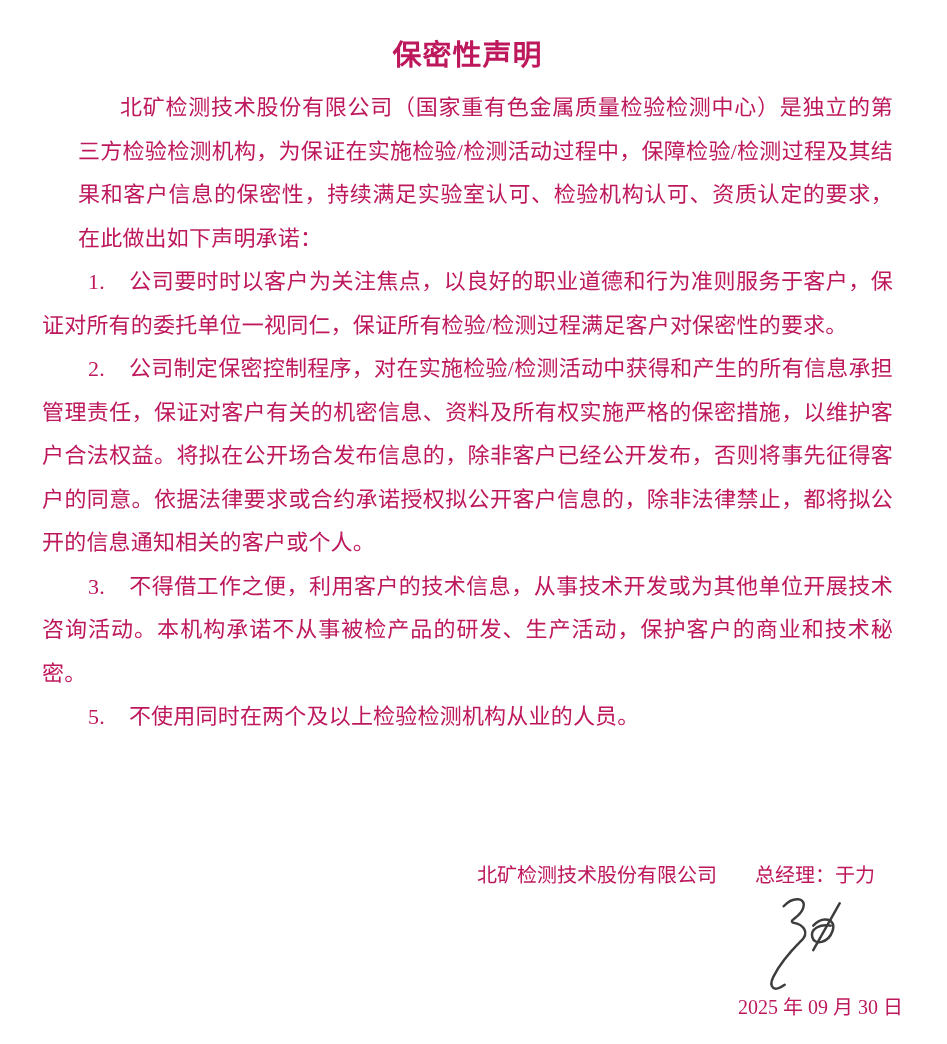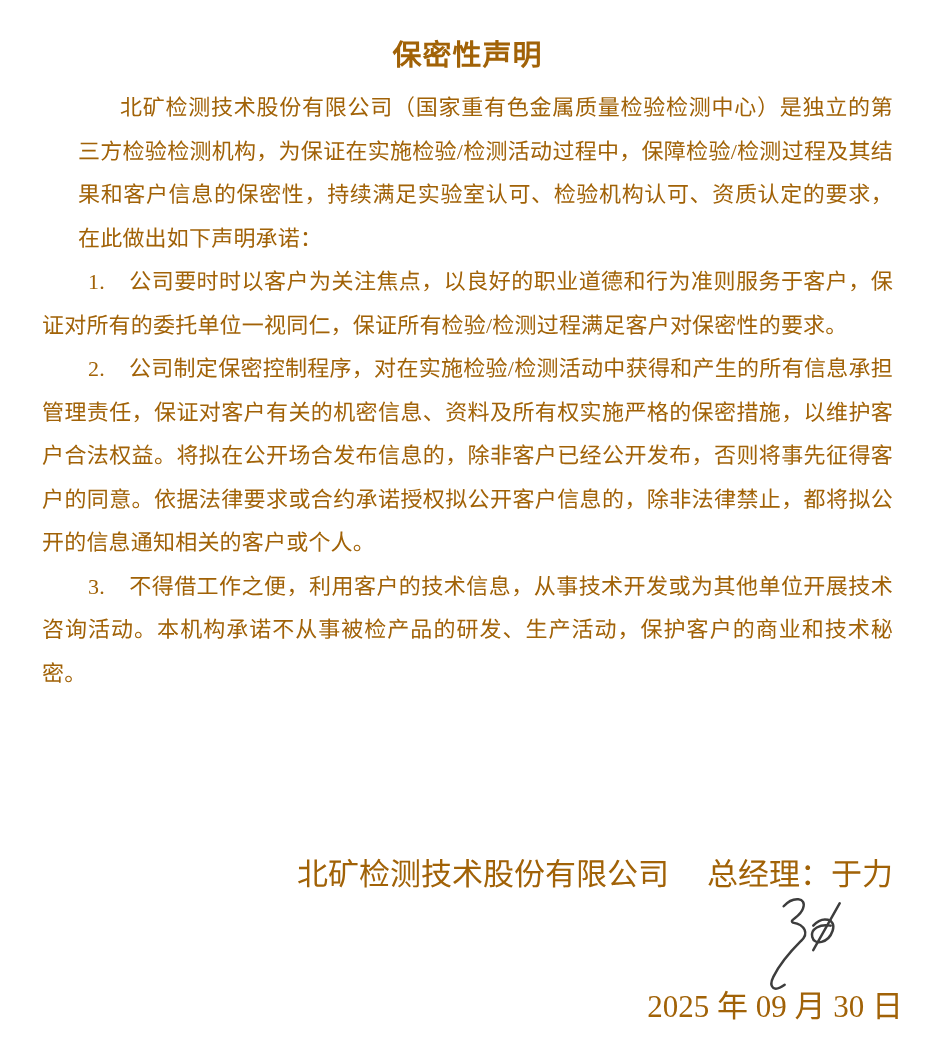--- a/index.html
+++ b/index.html
@@ -5,21 +5,21 @@
   html, body {
     margin: 0;
     padding: 0;
     background: #ffffff;
   }
   .page {
     position: relative;
     width: 947px;
     height: 1044px;
     background: #ffffff;
-    color: #a16207;
+    color: #be185d;
     font-family: "Liberation Serif", "DejaVu Serif", serif;
     overflow: hidden;
   }
   .content {
     position: absolute;
     left: 42px;
     right: 54px;
     top: 0;
   }
   .doc-title {
@@ -43,39 +43,39 @@
   p.item   { text-indent: 46px; }
   p.item .num {
     display: inline;
     margin-right: 24px;
     font-family: "Liberation Serif", serif;
   }
   p.closing { text-indent: 43px; }
   .sig-line {
     position: absolute;
     top: 860px;
-    right: 54px;
-    font-size: 31px;
+    right: 72px;
+    font-size: 20px;
     line-height: 30px;
     white-space: nowrap;
   }
   .sig-line .company { margin-right: 38px; }
   .sig-handwriting {
     position: absolute;
     left: 748px;
     top: 892px;
     width: 106px;
     height: 102px;
   }
   .sig-handwriting svg { width: 100%; height: 100%; }
   .sig-date {
     position: absolute;
     top: 992px;
     right: 44px;
-    font-size: 31px;
+    font-size: 20px;
     line-height: 30px;
     white-space: nowrap;
   }
 </style>
 </head>
 <body>
 
 <div class="page">
   <div class="content">
 
@@ -83,20 +83,21 @@
 
     <p class="par intro first">北矿检测技术股份有限公司（国家重有色金属质量检验检测中心）是独立的第三方检验检测机构，为保证在实施检验/检测活动过程中，保障检验/检测过程及其结果和客户信息的保密性，持续满足实验室认可、检验机构认可、资质认定的要求，在此做出如下声明承诺：</p>
 
     <p class="par item"><span class="num">1.</span><span>公司要时时以客户为关注焦点，以良好的职业道德和行为准则服务于客户，保证对所有的委托单位一视同仁，保证所有检验/检测过程满足客户对保密性的要求。</span></p>
 
     <p class="par item"><span class="num">2.</span><span>公司制定保密控制程序，对在实施检验/检测活动中获得和产生的所有信息承担管理责任，保证对客户有关的机密信息、资料及所有权实施严格的保密措施，以维护客户合法权益。将拟在公开场合发布信息的，除非客户已经公开发布，否则将事先征得客户的同意。依据法律要求或合约承诺授权拟公开客户信息的，除非法律禁止，都将拟公开的信息通知相关的客户或个人。</span></p>
 
     <p class="par item"><span class="num">3.</span><span>不得借工作之便，利用客户的技术信息，从事技术开发或为其他单位开展技术咨询活动。本机构承诺不从事被检产品的研发、生产活动，保护客户的商业和技术秘密。</span></p>
 
 
+    <p class="par item"><span class="num">5.</span><span>不使用同时在两个及以上检验检测机构从业的人员。</span></p>
 
 
   </div>
 
   <div class="sig-line">
     <span class="company">北矿检测技术股份有限公司</span><span>总经理：于力</span>
   </div>
 
   <div class="sig-handwriting">
     <svg viewBox="0 0 100 100" xmlns="http://www.w3.org/2000/svg" aria-hidden="true">

